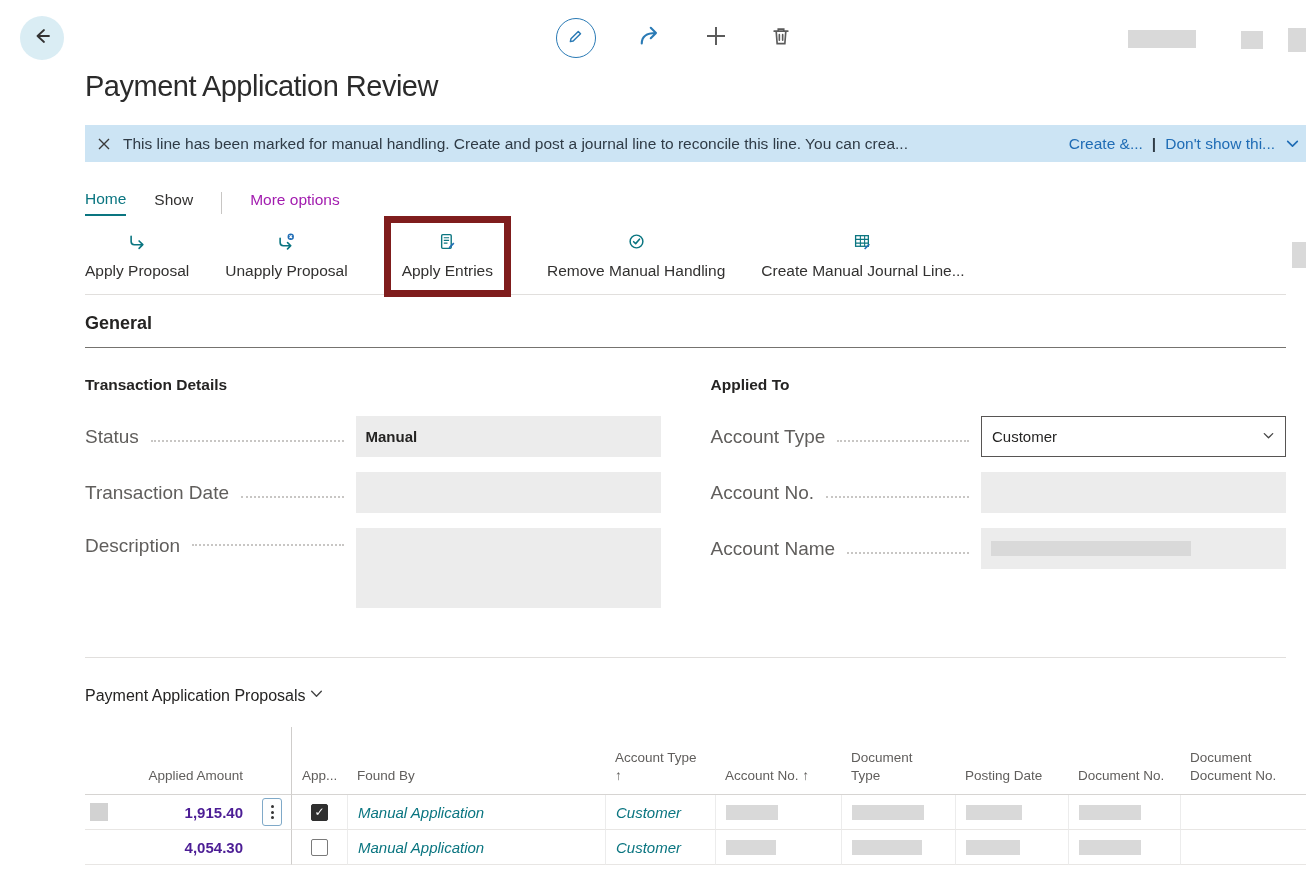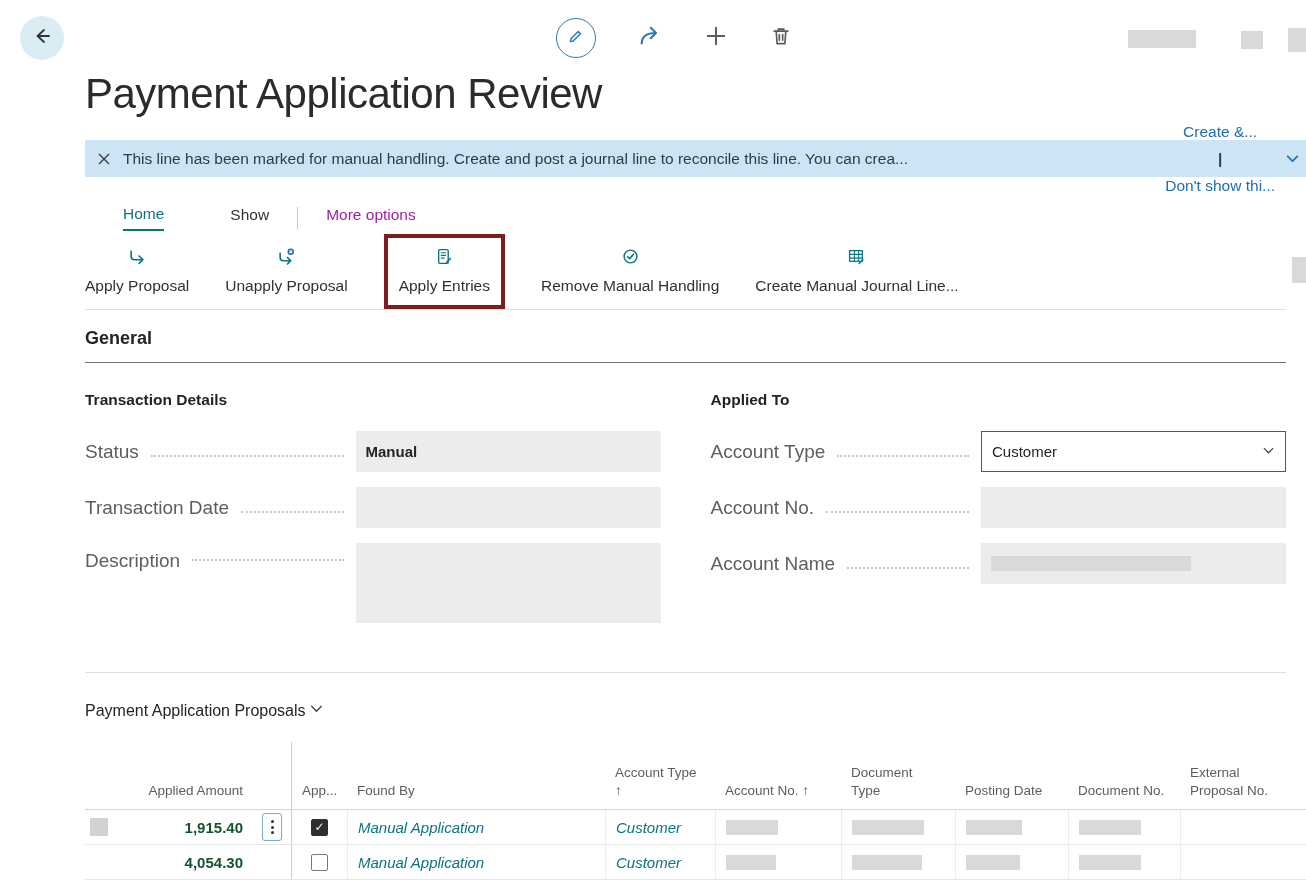--- a/index.html
+++ b/index.html
@@ -16,42 +16,42 @@
   .top-icons { position:absolute; left:556px; top:14px; height:48px; display:flex; align-items:center; gap:42px; }
   .icon-btn { display:flex; align-items:center; justify-content:center; cursor:pointer; }
   .edit-circle { width:40px; height:40px; border:1.5px solid #2a7ab5; border-radius:50%; }
   .redact { background:#d9d9d9; }
   .r1 { position:absolute; left:1128px; top:30px; width:68px; height:18px; }
   .r2 { position:absolute; left:1241px; top:31px; width:22px; height:18px; }
   .r3 { position:absolute; left:1288px; top:28px; width:18px; height:24px; }
 
   
   .main { position:absolute; left:85px; top:64px; width:1221px; }
-  .page-title { font-size:42px; font-weight:300; color:#2b2b2b; margin:6px 0 0 0; letter-spacing:-0.5px; }
+  .page-title { font-size:29px; font-weight:300; color:#2b2b2b; margin:6px 0 0 0; letter-spacing:-0.5px; }
 
   
   .banner { margin-top:22px; height:37px; background:#cce4f4; display:flex; align-items:center; padding:0 6px 0 12px; }
   .banner-close { margin-right:12px; cursor:pointer; display:flex; }
   .banner-msg { flex:1; font-size:15.5px; color:#2f3b46; white-space:nowrap; overflow:hidden; text-overflow:ellipsis; }
-  .banner-links { display:flex; align-items:center; gap:9px; margin:0 8px 0 14px; white-space:nowrap; font-size:15.5px;flex-direction:column; }
+  .banner-links { display:flex; align-items:center; gap:9px; margin:0 8px 0 14px; white-space:nowrap; font-size:15.5px; }
   .banner-link { color:#1f6cb5; cursor:pointer; }
   .banner-sep { color:#2f3b46; font-weight:700; }
   .banner-chevron { cursor:pointer; display:flex; margin-left:2px; }
 
   
   .tabs { margin-top:28px; display:flex; align-items:center; gap:28px; font-size:15.5px; }
-  .tab { padding-bottom:6px; cursor:pointer; color:#323130;margin-left:38px; }
+  .tab { padding-bottom:6px; cursor:pointer; color:#323130; }
   .tab.active { color:#0a7580; border-bottom:2px solid #0a7580; }
   .tabs-divider { width:1px; height:22px; background:#c8c6c4; }
   .more-options { color:#a21caf; cursor:pointer; padding-bottom:6px; }
 
   
   .actionbar { margin-top:16px; display:flex; align-items:center; gap:36px; height:48px; position:relative; }
   .action { display:flex; align-items:center; gap:8px; font-size:15.5px; color:#323130; cursor:pointer; white-space:nowrap;flex-direction:column; }
-  .action.highlighted { border:4px solid #7f1d1d; padding:10px 11px; }
+  .action.highlighted { border:7px solid #7f1d1d; padding:10px 11px; }
   .action-right-redact { position:absolute; right:0; top:10px; width:14px; height:26px; }
   .rule-light { margin-top:14px; border-bottom:1px solid #e1dfdd; margin-right:20px; }
 
   
   .general { margin-top:18px; margin-right:20px; }
   .general-heading { font-size:18px; font-weight:700; color:#252423; margin:0; padding-bottom:13px; border-bottom:1px solid #75736f; }
   .form-grid { display:grid; grid-template-columns:1fr 1fr; column-gap:50px; margin-top:28px; }
   .group-title { font-size:15.5px; font-weight:700; color:#252423; margin-bottom:22px; }
   .frow { display:flex; align-items:center; margin-bottom:15px; min-height:33px; }
   .frow.align-top { align-items:flex-start; }
@@ -70,21 +70,21 @@
   .proposals-header { margin-top:28px; display:flex; align-items:flex-end; gap:3px; font-size:16px; color:#252423; cursor:pointer; width:max-content; }
 
   .table { margin-top:22px; display:grid;
     grid-template-columns:28px 140px 38px 56px 258px 110px 126px 114px 113px 112px 1fr; }
   .th { display:flex; align-items:flex-end; padding:6px 10px 9px 10px; font-size:13.5px; color:#605e5c;
     min-height:68px; border-bottom:1px solid #d6d4d2; line-height:1.35; cursor:pointer; }
   .th.right { justify-content:flex-end; text-align:right; }
   .freeze { border-left:1px solid #cfcdcb; }
   .td { height:35px; display:flex; align-items:center; padding:0 10px; border-bottom:1px solid #e8e6e4; font-size:15px; }
   .td.center { justify-content:center; padding:0; }
-  .td.right { justify-content:flex-end; font-weight:700; color:#14532d; }
+  .td.right { justify-content:flex-end; font-weight:700; color:#4c1d95; }
   .td.vline { border-left:1px solid #ececec; }
   .link-cell { color:#0a7580; font-style:italic; cursor:pointer; }
   .checkbox { width:17px; height:17px; border:1px solid #7a7a7a; border-radius:2px; background:#fff;
     display:flex; align-items:center; justify-content:center; cursor:pointer; }
   .checkbox.checked { background:#2f2f2f; border-color:#2f2f2f; }
   .checkbox.checked::after { content:"✓"; color:#fff; font-size:12px; font-weight:700; }
   .menu-pill { width:20px; height:28px; border:1px solid #7fa9c8; border-radius:3px; background:#fdfefe;
     display:flex; flex-direction:column; align-items:center; justify-content:center; gap:2.5px; cursor:pointer; }
   .menu-pill .dot { width:3px; height:3px; border-radius:50%; background:#333; }
   .sel-block { width:18px; height:18px; background:#d2d2d2; cursor:pointer; }
@@ -298,21 +298,21 @@
     <div class="th"></div>
     <div class="th right">Applied Amount</div>
     <div class="th"></div>
     <div class="th freeze">App...</div>
     <div class="th">Found By</div>
     <div class="th">Account Type ↑</div>
     <div class="th">Account No. ↑</div>
     <div class="th">Document Type</div>
     <div class="th">Posting Date</div>
     <div class="th">Document No.</div>
-    <div class="th">External Proposal No.</div>
+    <div class="th">Document Document No.</div>
 
     <div class="td center">
         <span class="sel-block"></span>
       </div>
     <div class="td right">1,915.40</div>
     <div class="td center">
       <span class="menu-pill">
           <span class="dot"></span>
           <span class="dot"></span>
           <span class="dot"></span>

